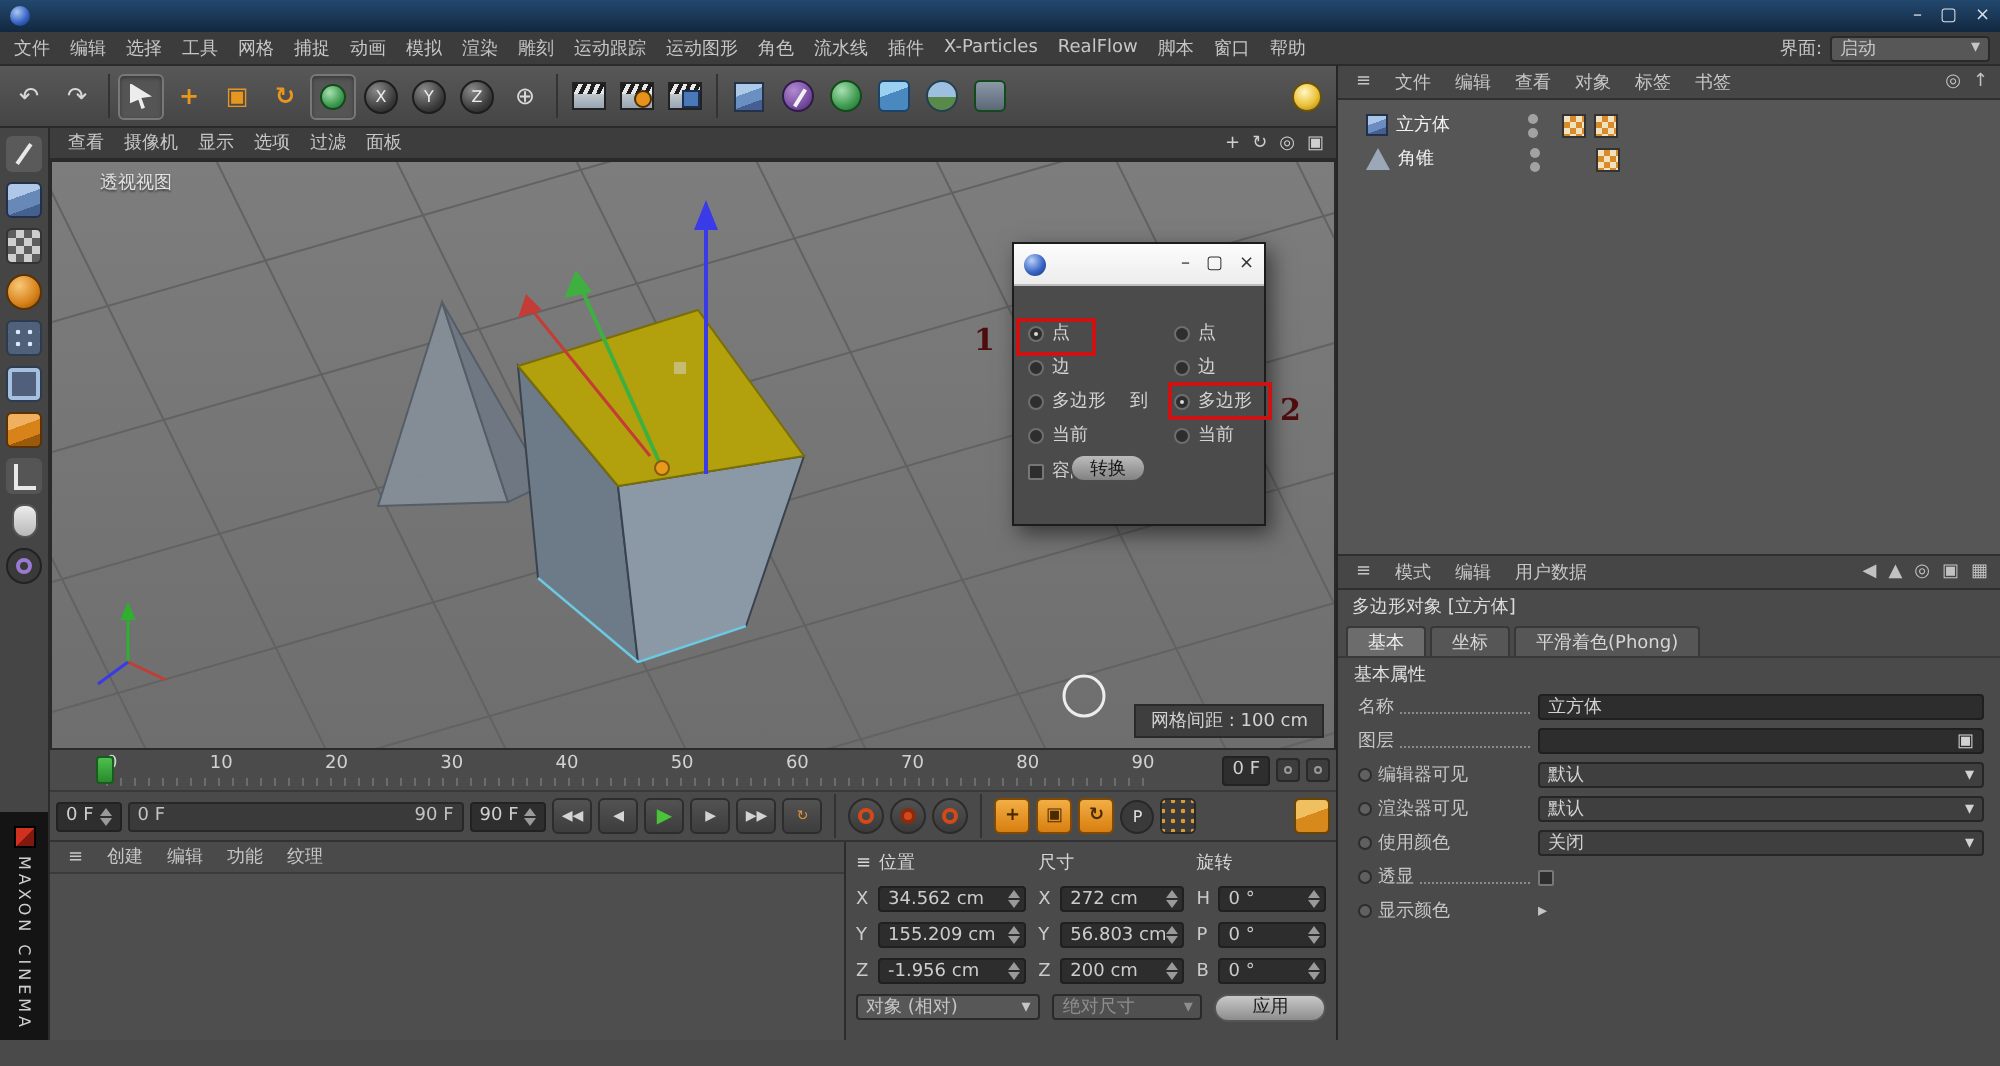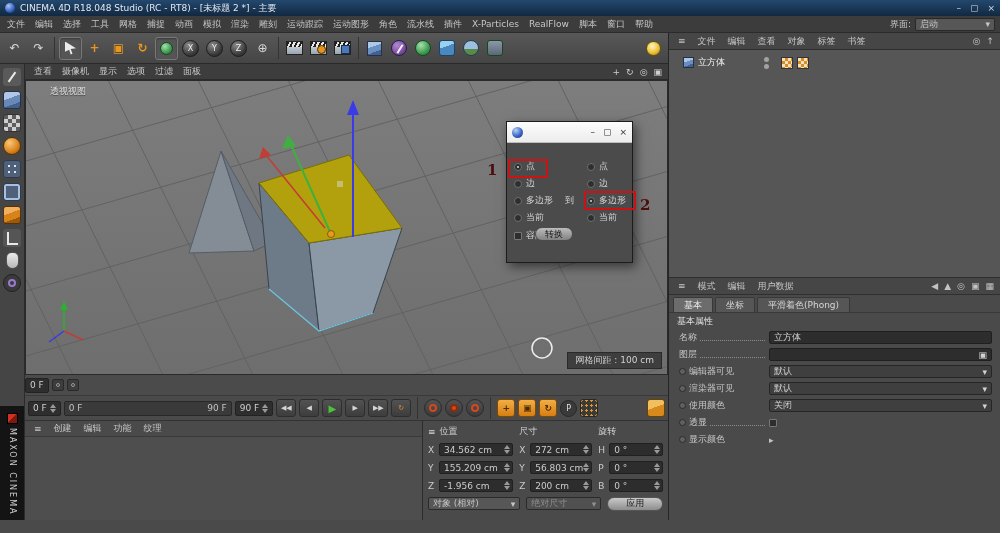--- a/index.html
+++ b/index.html
@@ -189,21 +189,20 @@
 .statusbar{position:absolute;left:0;bottom:0;width:1000px;height:13px;background:#424242;border-top:1px solid #292929;
   display:flex;align-items:center;padding:0 6px;color:#b8b8b8;white-space:nowrap;overflow:hidden}
 </style>
 </head>
 <body>
 
 <div class="app">
 
   <div class="titlebar">
     <span class="appball"></span>
-    <span>CINEMA 4D R18.048 Studio (RC - RT8) - [未标题 2 *] - 主要</span>
     <span class="winbtns">
       <span>–</span>
       <span>▢</span>
       <span>×</span>
     </span>
   </div>
 
   <div class="menubar">
     <span class="mi">文件</span>
     <span class="mi">编辑</span>
@@ -437,20 +436,36 @@
 
       <div class="ann-box" style="left:482px;top:78px;width:40px;height:19px"></div>
       <div class="ann-num" style="left:461px;top:80px">1</div>
       <div class="ann-box" style="left:558px;top:110px;width:52px;height:19px"></div>
       <div class="ann-num" style="left:614px;top:115px">2</div>
 
       <span class="gridinfo">网格间距 : 100 cm</span>
     </div>
 
     <div class="timeline">
+      <div class="ruler">
+        <div class="ticks">
+          <span>0</span>
+            <span>10</span>
+          <span>20</span>
+            <span>30</span>
+          <span>40</span>
+            <span>50</span>
+          <span>60</span>
+            <span>70</span>
+          <span>80</span>
+            <span>90</span>
+        </div>
+        <div class="tickmarks"></div>
+        <div class="curmarker"></div>
+      </div>
       <div class="tlend">
         <span class="fbox">
             <span>0 F</span>
           </span>
         <span class="mini"></span>
         <span class="mini"></span>
       </div>
     </div>
 
     <div class="playbar">
@@ -649,36 +664,47 @@
       <div class="objrow">
         <span class="objcube"></span>
         <span class="objname">立方体</span>
         <span class="vdots">
             <i></i>
             <i></i>
           </span>
         <span class="tag"></span>
         <span class="tag"></span>
       </div>
+      <div class="objrow">
+        <span class="objpyr"></span>
+        <span class="objname">角锥</span>
+        <span class="vdots">
+            <i></i>
+            <i></i>
+          </span>
+        <span class="tagspace"></span>
+        <span class="tag"></span>
+      </div>
     </div>
 
     <div class="ammenu">
       <span class="mi">≡</span>
       <span class="mi">模式</span>
       <span class="mi">编辑</span>
       <span class="mi">用户数据</span>
       <span class="menuicons">
         <span>◀</span>
         <span>▲</span>
         <span>◎</span>
         <span>▣</span>
         <span>▦</span>
       </span>
     </div>
 
+    <div class="amtitle">多边形对象 [立方体]</div>
 
     <div class="amtabs">
       <span class="tab active">基本</span>
       <span class="tab">坐标</span>
       <span class="tab">平滑着色(Phong)</span>
     </div>
 
     <div class="amsection">基本属性</div>
 
     <div class="arow">

